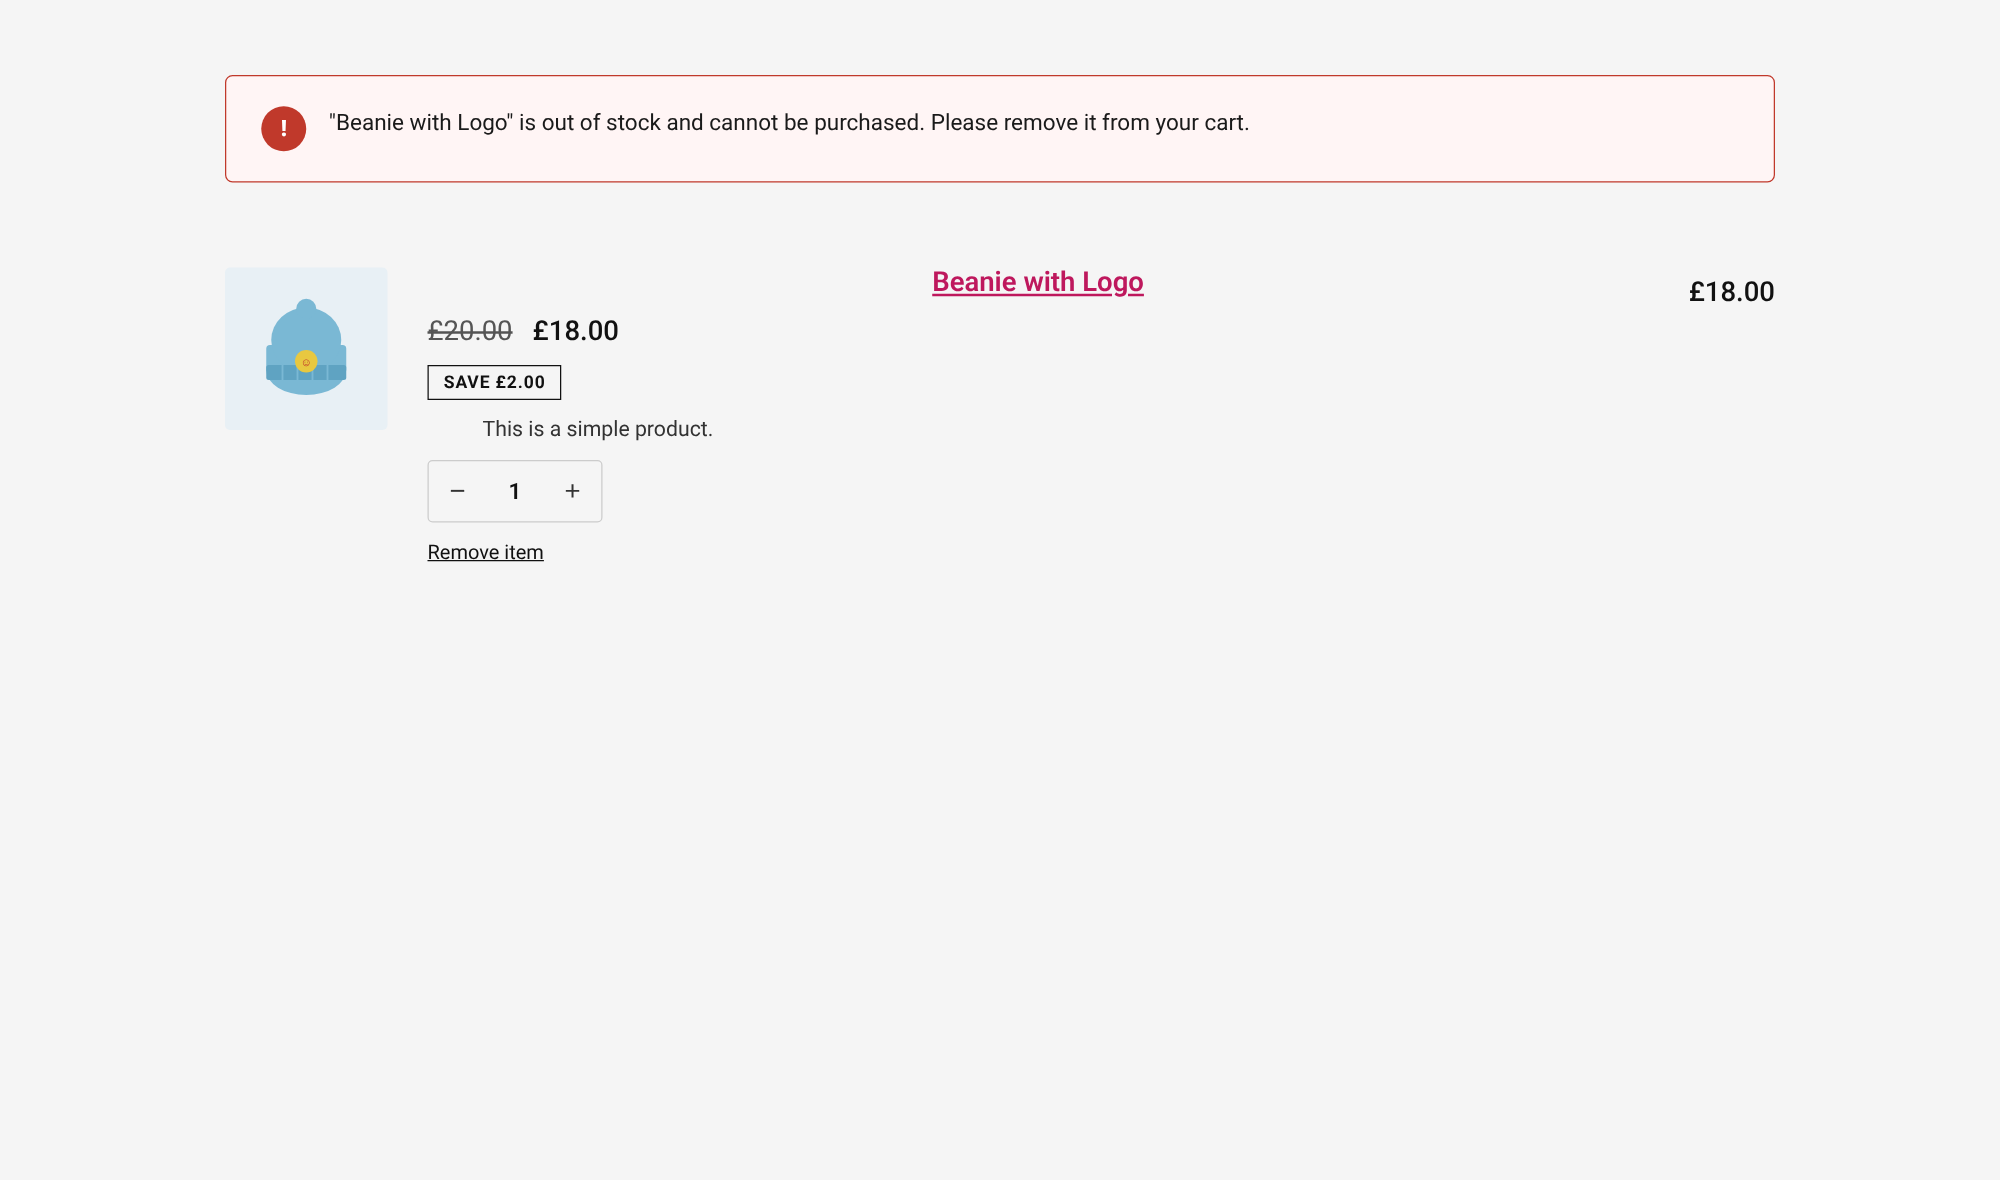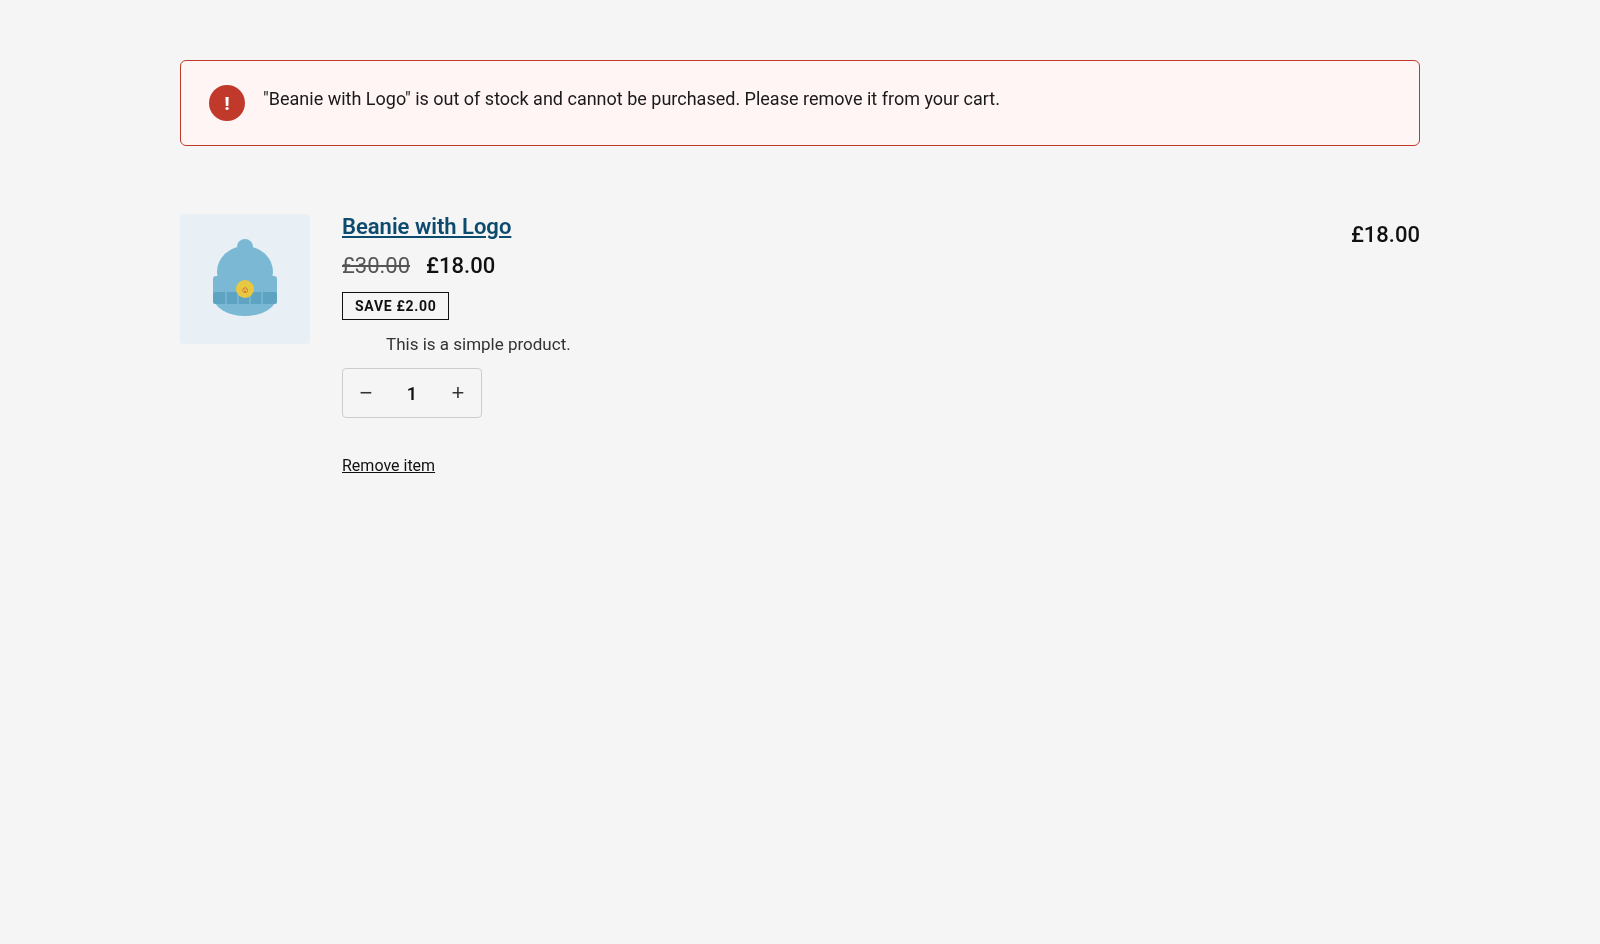--- a/index.html
+++ b/index.html
@@ -93,22 +93,23 @@
       flex: 1;
       display: flex;
       flex-direction: column;
       gap: 14px;
     }
 
     .item-name {
       font-size: 22px;
       font-weight: 600;
       text-decoration: underline;
-      color: #0c4a6e;
+      color: #be185d;
       cursor: pointer;
+      text-align: center;
     }
 
     .item-price-row {
       display: flex;
       align-items: center;
       gap: 16px;
     }
 
     .price-original {
       font-size: 22px;
@@ -170,21 +171,20 @@
       font-weight: 600;
       color: #111;
     }
 
     .remove-link {
       font-size: 16px;
       color: #111;
       text-decoration: underline;
       cursor: pointer;
       width: fit-content;
-      margin-top: 24px;
     }
 
     
     .item-total-price {
       font-size: 22px;
       font-weight: 500;
       color: #111;
       margin-left: auto;
       padding-top: 8px;
       white-space: nowrap;
@@ -228,21 +228,21 @@
 
         <circle cx="45" cy="13" r="8" fill="#7ab8d4"></circle>
       </svg>
     </div>
 
     <div class="item-details">
 
       <a class="item-name">Beanie with Logo</a>
 
       <div class="item-price-row">
-        <span class="price-original">£30.00</span>
+        <span class="price-original">£20.00</span>
         <span class="price-sale">£18.00</span>
       </div>
 
       <div>
         <span class="save-badge">SAVE £2.00</span>
       </div>
 
       <p class="item-description">This is a simple product.</p>
 
       <div class="quantity-stepper">

